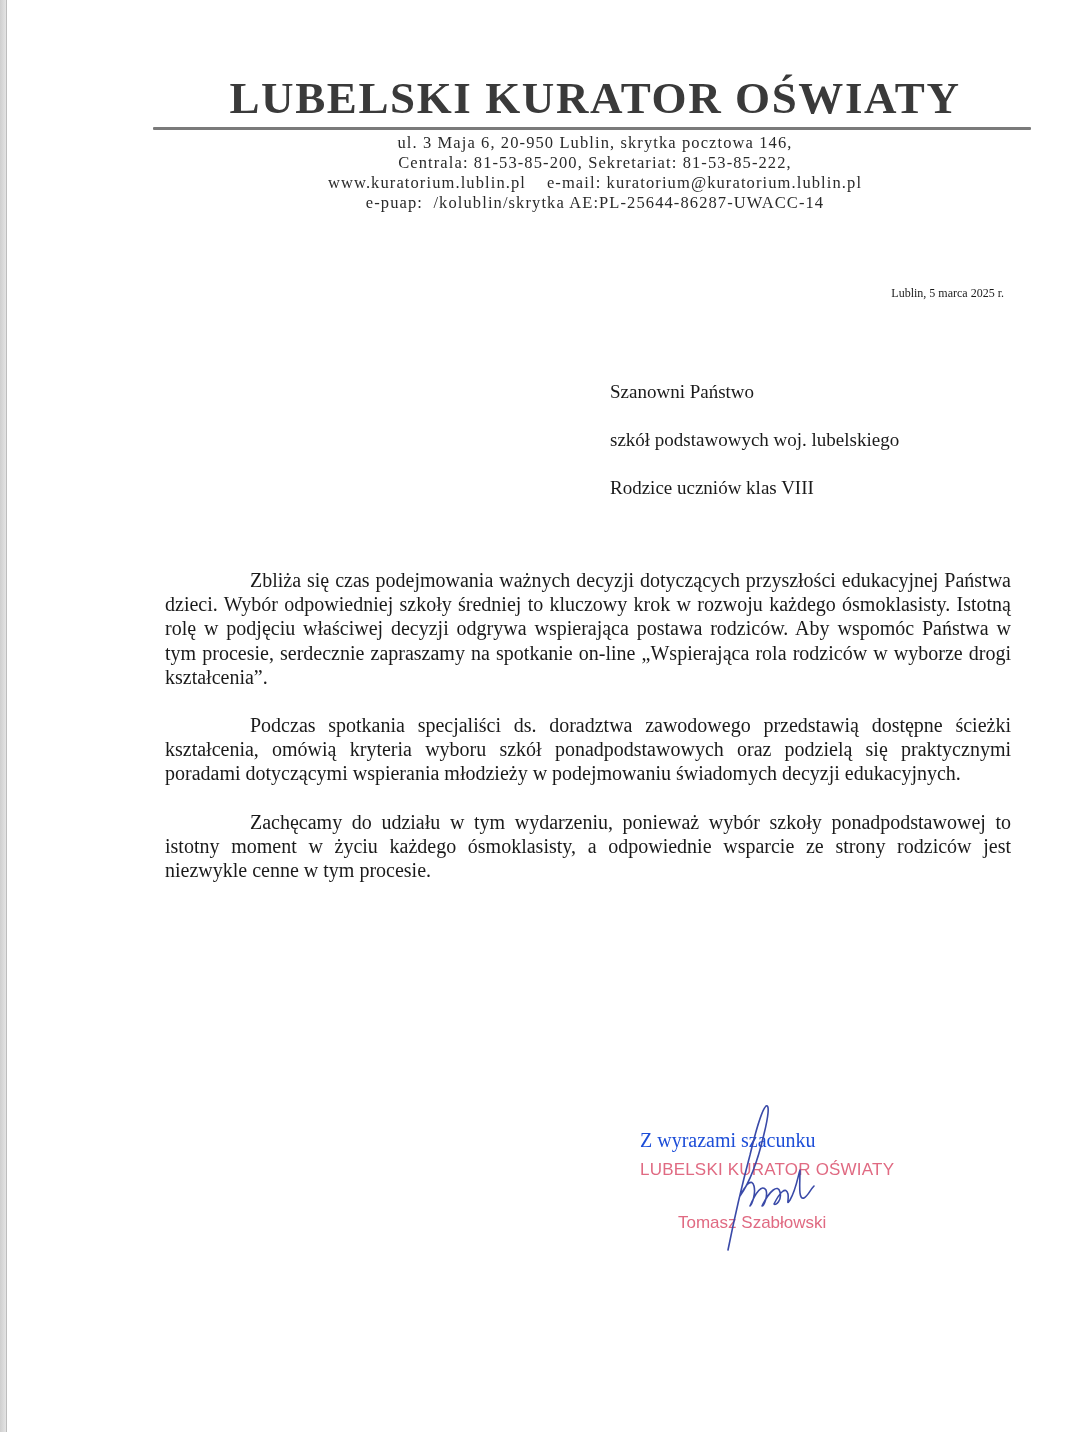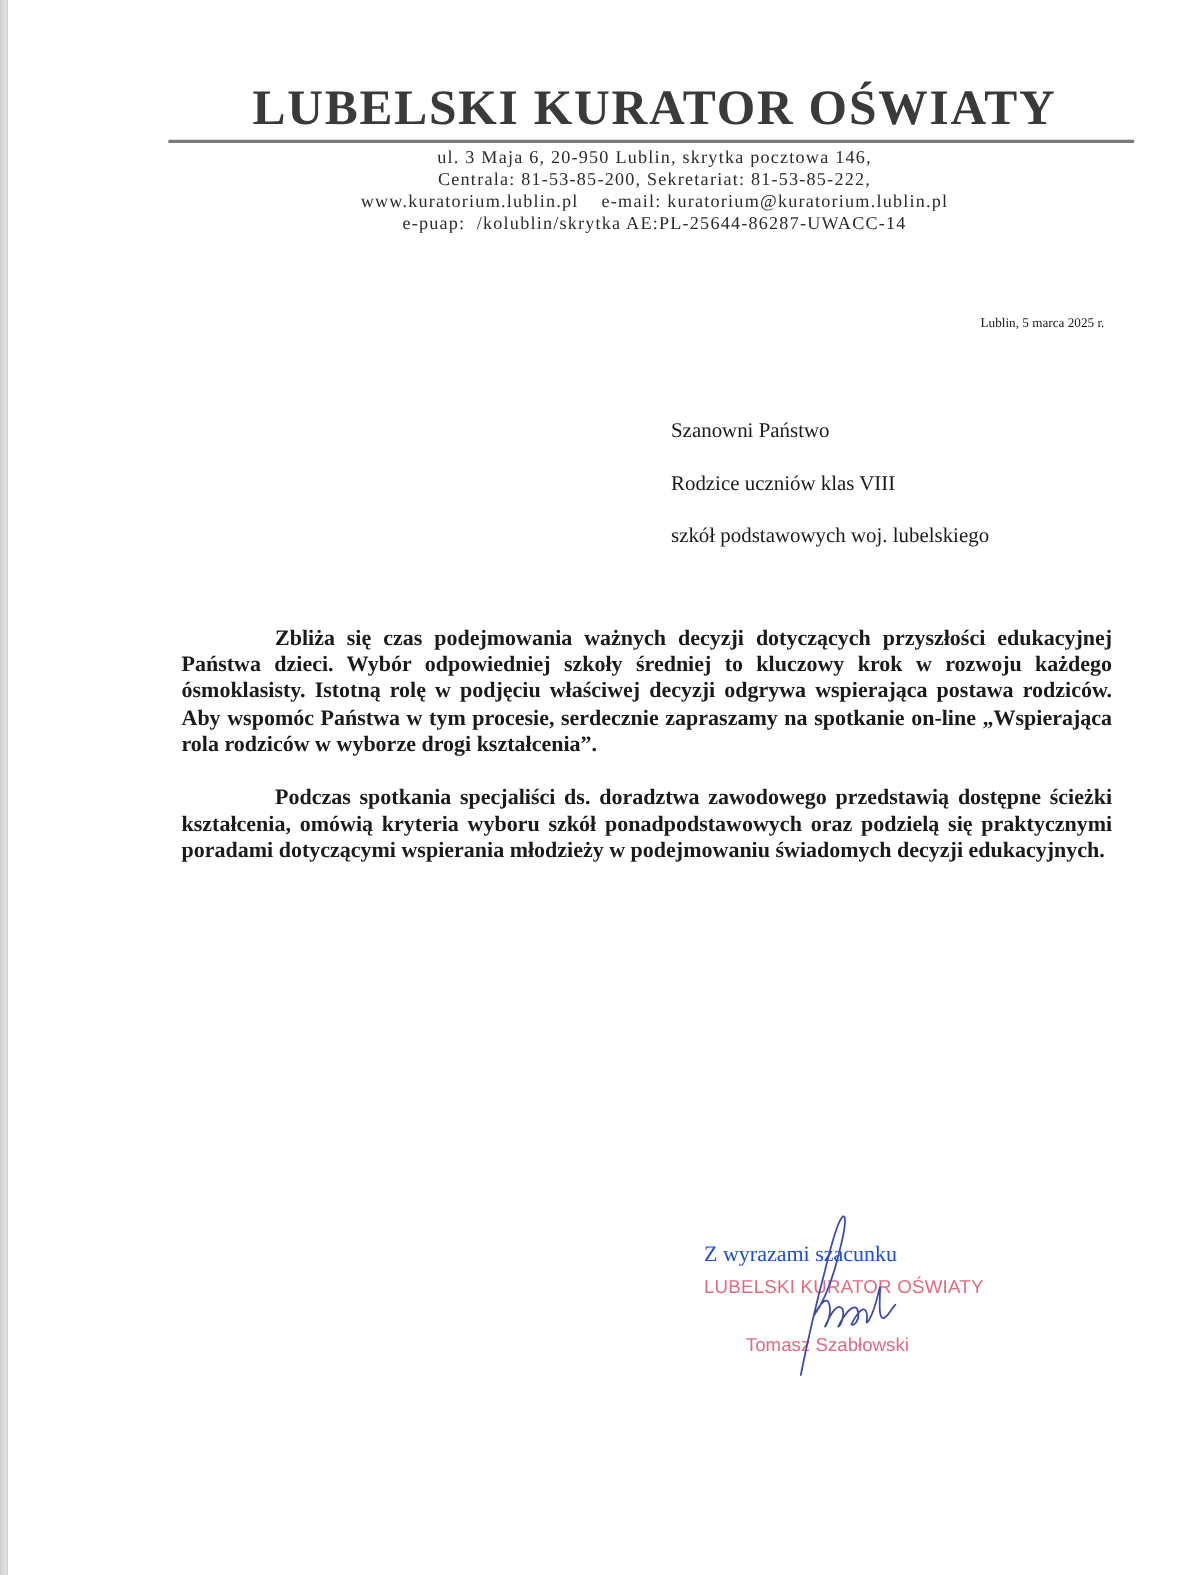--- a/index.html
+++ b/index.html
@@ -98,21 +98,20 @@
       width: 846px;
       top: 568px;
       font-size: 20px;
       line-height: 24.2px;
       color: #1a1a1a;
       text-align: justify;
     }
     .body-text p {
       margin: 0 0 24px 0;
       text-indent: 85px;
-      font-weight: bold;
     }
 
     
     .closing {
       position: absolute;
       left: 590px;
       top: 1128px;
       font-size: 20px;
       line-height: 24px;
       color: #1d4ed8;
@@ -160,27 +159,28 @@
     <span class="line">ul. 3 Maja 6, 20-950 Lublin, skrytka pocztowa 146,</span>
     <span class="line">Centrala: 81-53-85-200, Sekretariat: 81-53-85-222,</span>
     <span class="line">www.kuratorium.lublin.pl    e-mail: kuratorium@kuratorium.lublin.pl</span>
     <span class="line">e-puap:  /kolublin/skrytka AE:PL-25644-86287-UWACC-14</span>
   </div>
 
   <div class="date">Lublin, 5 marca 2025 r.</div>
 
   <div class="addressee">
     <span class="addr-line">Szanowni Państwo</span>
+    <span class="addr-line">szkół podstawowych woj. lubelskiego</span>
     <span class="addr-line">Rodzice uczniów klas VIII</span>
-    <span class="addr-line">szkół podstawowych woj. lubelskiego</span>
   </div>
 
   <div class="body-text">
     <p>Zbliża się czas podejmowania ważnych decyzji dotyczących przyszłości edukacyjnej Państwa dzieci. Wybór odpowiedniej szkoły średniej to kluczowy krok w rozwoju każdego ósmoklasisty. Istotną rolę w podjęciu właściwej decyzji odgrywa wspierająca postawa rodziców. Aby wspomóc Państwa w tym procesie, serdecznie zapraszamy na spotkanie on-line „Wspierająca rola rodziców w wyborze drogi kształcenia”.</p>
     <p>Podczas spotkania specjaliści ds. doradztwa zawodowego przedstawią dostępne ścieżki kształcenia, omówią kryteria wyboru szkół ponadpodstawowych oraz podzielą się praktycznymi poradami dotyczącymi wspierania młodzieży w podejmowaniu świadomych decyzji edukacyjnych.</p>
+    <p>Zachęcamy do udziału w tym wydarzeniu, ponieważ wybór szkoły ponadpodstawowej to istotny moment w życiu każdego ósmoklasisty, a odpowiednie wsparcie ze strony rodziców jest niezwykle cenne w tym procesie.</p>
   </div>
 
   <div class="closing">Z wyrazami szacunku</div>
 
   <div class="stamp-org" style="color: rgb(224, 106, 130);">LUBELSKI KURATOR OŚWIATY</div>
   <div class="stamp-name" style="color: rgb(224, 106, 130);">Tomasz Szabłowski</div>
 
   <svg class="signature" viewBox="0 0 140 160">
     <path id="sig-path" d="M38 150 C 44 120, 52 85, 60 55 C 66 30, 72 10, 76 6 C 80 4, 78 18, 74 34 C 68 60, 60 82, 50 96
          M 50 96 C 56 84, 62 78, 64 86 C 66 94, 62 104, 60 106 C 66 92, 72 84, 76 90 C 78 96, 74 106, 72 106

